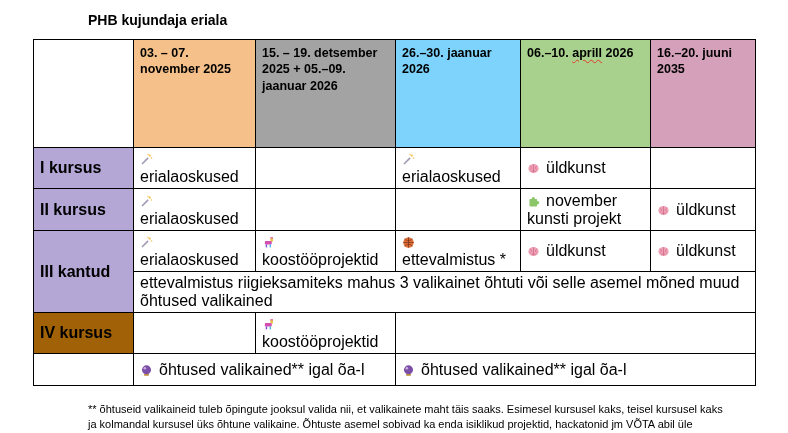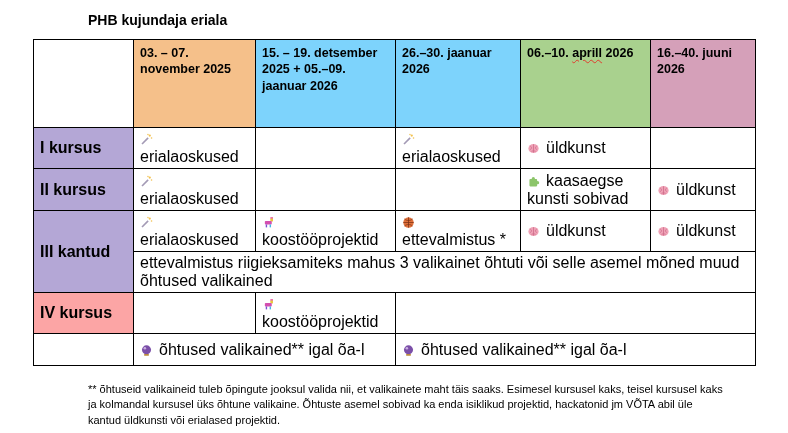--- a/index.html
+++ b/index.html
@@ -17,21 +17,21 @@
   }
   .schedule th.date-header{
     font-weight:bold;vertical-align:top;padding-top:5px;
     font-size:12.5px;line-height:1.3;
   }
   .corner-cell{background:#fff;}
   .label-cell{
     background:#B4A7D6;font-weight:bold;font-size:13px;
     padding-left:7px;vertical-align:middle;
   }
-  tr.row-header{height:88px;margin-top:25px;}
+  tr.row-header{height:108px;margin-top:25px;}
   tr.row-k1{height:33px;}
   tr.row-k2{height:42px;}
   tr.row-k3a{height:33px;}
   tr.row-k3b{height:32px;}
   tr.row-k4{height:30px;}
   tr.row-k5{height:32px;}
   .note-cell{text-align:center;font-size:12px;}
   .icon{display:inline-block;width:13px;height:13px;vertical-align:-2px;margin-right:6px;}
   .icon svg{display:block;width:13px;height:13px;}
   .misspelled{
@@ -55,24 +55,24 @@
         <col style="width:140px">
       <col style="width:125px">
         <col style="width:130px">
         <col style="width:105px">
     </colgroup>
 
     <tbody>
         <tr class="row-header">
       <th class="corner-cell"></th>
       <th class="date-header" style="background-color: rgb(245, 192, 138);">03. – 07. november 2025</th>
-      <th class="date-header" style="background-color: #7dd3fc;">15. – 19. detsember 2025 + 05.–09. jaanuar 2026</th>
+      <th class="date-header" style="background-color: #a3a3a3;">15. – 19. detsember 2025 + 05.–09. jaanuar 2026</th>
       <th class="date-header" style="background-color: #7dd3fc;">26.–30. jaanuar 2026</th>
       <th class="date-header" style="background-color: rgb(169, 209, 142);"><span>06.–10. </span><span class="misspelled">aprill</span><span> 2026</span></th>
-      <th class="date-header" style="background-color: rgb(213, 160, 185);">16.–40. juuni 2026</th>
+      <th class="date-header" style="background-color: rgb(213, 160, 185);">16.–20. juuni 2035</th>
     </tr>
 
     <tr class="row-k1">
       <td class="label-cell" style="background-color: rgb(180, 167, 214);">I kursus</td>
       <td><span class="icon"><svg viewBox="0 0 16 16">
                 <line x1="2.5" y1="13.5" x2="10" y2="6" stroke="#a39ab5" stroke-width="2"></line>
                 <circle cx="12" cy="3.2" r="1.4" fill="#f2c14e"></circle>
                 <circle cx="14.2" cy="6.2" r="1" fill="#f2c14e"></circle>
                 <circle cx="9.8" cy="1.8" r="0.9" fill="#f2c14e"></circle>
               </svg></span><span>erialaoskused</span></td>
@@ -97,21 +97,21 @@
                 <circle cx="12" cy="3.2" r="1.4" fill="#f2c14e"></circle>
                 <circle cx="14.2" cy="6.2" r="1" fill="#f2c14e"></circle>
                 <circle cx="9.8" cy="1.8" r="0.9" fill="#f2c14e"></circle>
               </svg></span><span>erialaoskused</span></td>
       <td></td>
       <td></td>
       <td><span class="icon"><svg viewBox="0 0 16 16">
                 <rect x="3" y="5" width="9.5" height="9" rx="1" fill="#8cc56a"></rect>
                 <circle cx="7.8" cy="4.6" r="2" fill="#8cc56a"></circle>
                 <circle cx="13" cy="9.5" r="2" fill="#8cc56a"></circle>
-              </svg></span><span>kaasaegse kunsti sobivad</span></td>
+              </svg></span><span>november kunsti projekt</span></td>
       <td><span class="icon"><svg viewBox="0 0 16 16">
                 <ellipse cx="8" cy="8" rx="6.3" ry="5.6" fill="#efa2b6"></ellipse>
                 <path d="M8 2.8 V13 M4 5 C6 6,6 8,4 9.5 M12 5 C10 6,10 8,12 9.5 M5.5 11.5 C7 10.8,9 10.8,10.5 11.5" stroke="#cf6d8b" stroke-width="1" fill="none"></path>
               </svg></span><span>üldkunst</span></td>
     </tr>
 
     <tr class="row-k3a">
       <td class="label-cell" rowspan="2" style="background-color: rgb(180, 167, 214);">III kantud</td>
       <td><span class="icon"><svg viewBox="0 0 16 16">
                 <line x1="2.5" y1="13.5" x2="10" y2="6" stroke="#a39ab5" stroke-width="2"></line>
@@ -138,21 +138,21 @@
                 <ellipse cx="8" cy="8" rx="6.3" ry="5.6" fill="#efa2b6"></ellipse>
                 <path d="M8 2.8 V13 M4 5 C6 6,6 8,4 9.5 M12 5 C10 6,10 8,12 9.5 M5.5 11.5 C7 10.8,9 10.8,10.5 11.5" stroke="#cf6d8b" stroke-width="1" fill="none"></path>
               </svg></span><span>üldkunst</span></td>
     </tr>
 
     <tr class="row-k3b">
       <td class="note-cell" colspan="5">ettevalmistus riigieksamiteks mahus 3 valikainet õhtuti või selle asemel mõned muud õhtused valikained</td>
     </tr>
 
     <tr class="row-k4">
-      <td class="label-cell" style="background-color: #fca5a5;">IV kursus</td>
+      <td class="label-cell" style="background-color: #a16207;">IV kursus</td>
       <td></td>
       <td><span class="icon"><svg viewBox="0 0 16 16">
                 <rect x="10.3" y="1.5" width="3.2" height="2" fill="#e84f9b"></rect>
                 <rect x="10.3" y="3.2" width="3.2" height="3.6" rx="0.8" fill="#e8c43c"></rect>
                 <rect x="3.5" y="6" width="8.5" height="4.6" rx="1" fill="#d44fb0"></rect>
                 <rect x="4.6" y="10.4" width="1.7" height="3.6" fill="#7a4fd0"></rect>
                 <rect x="9.4" y="10.4" width="1.7" height="3.6" fill="#45b6e8"></rect>
               </svg></span><span>koostööprojektid</span></td>
       <td colspan="3"></td>
     </tr>

